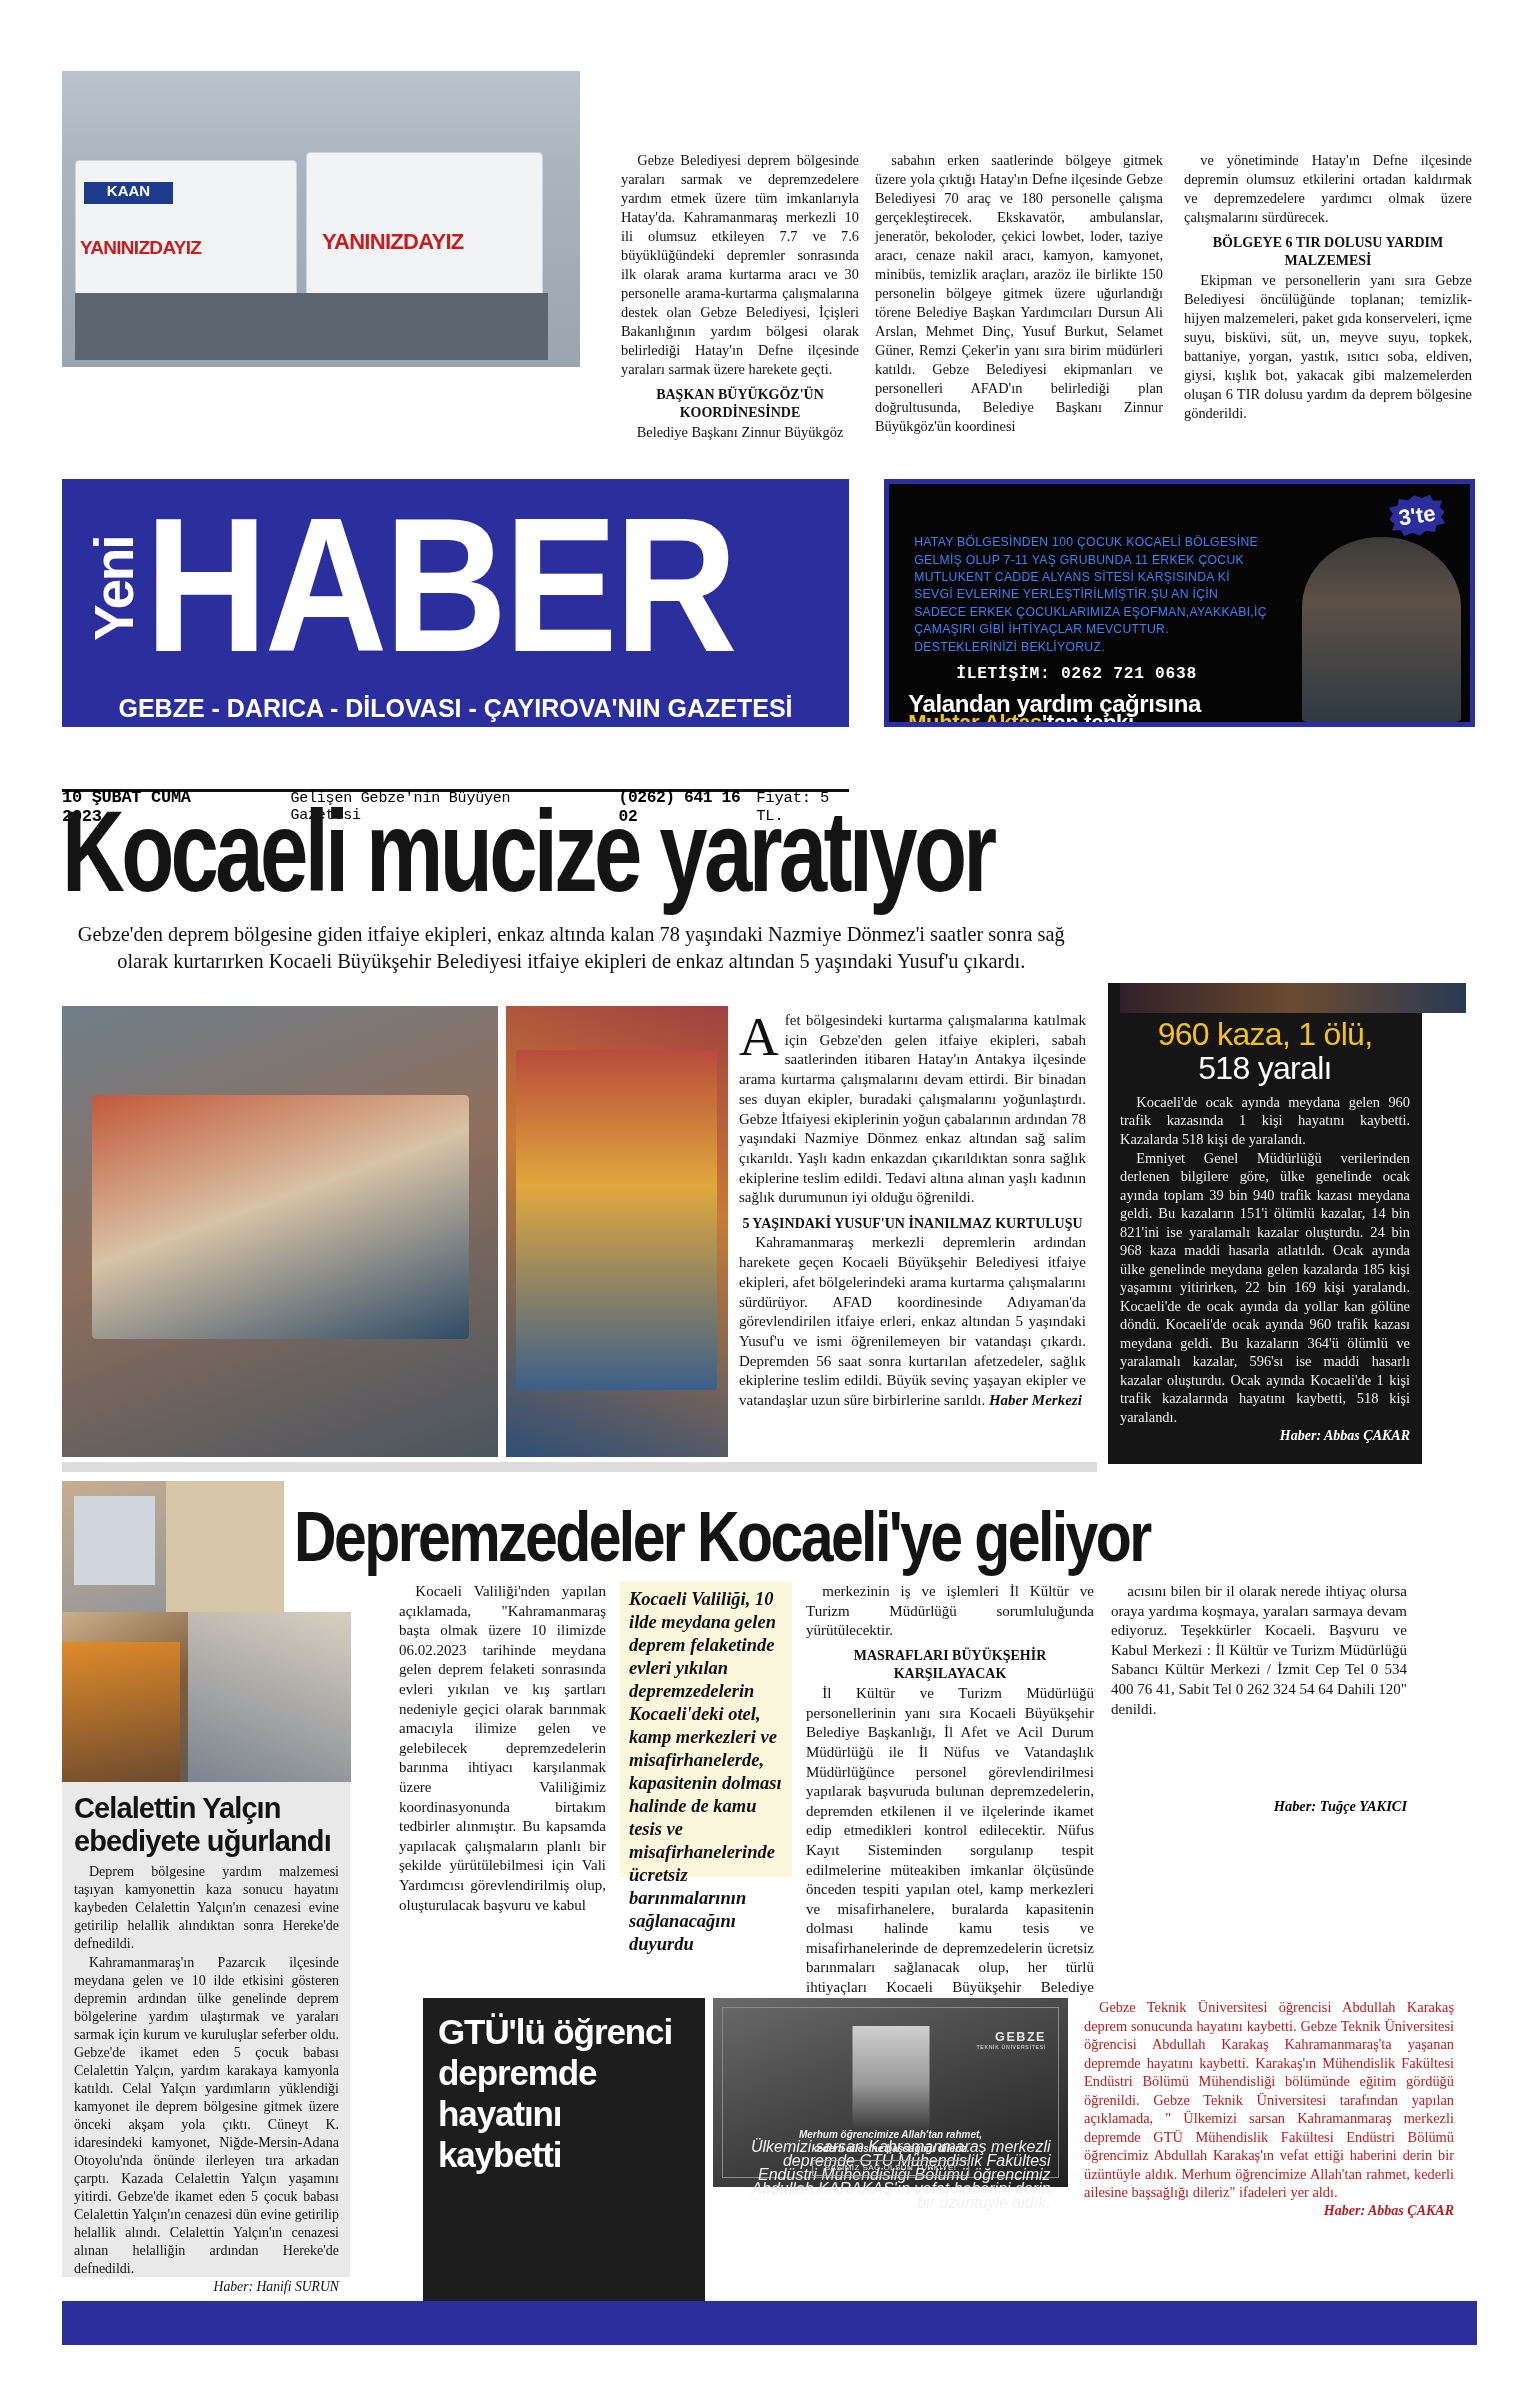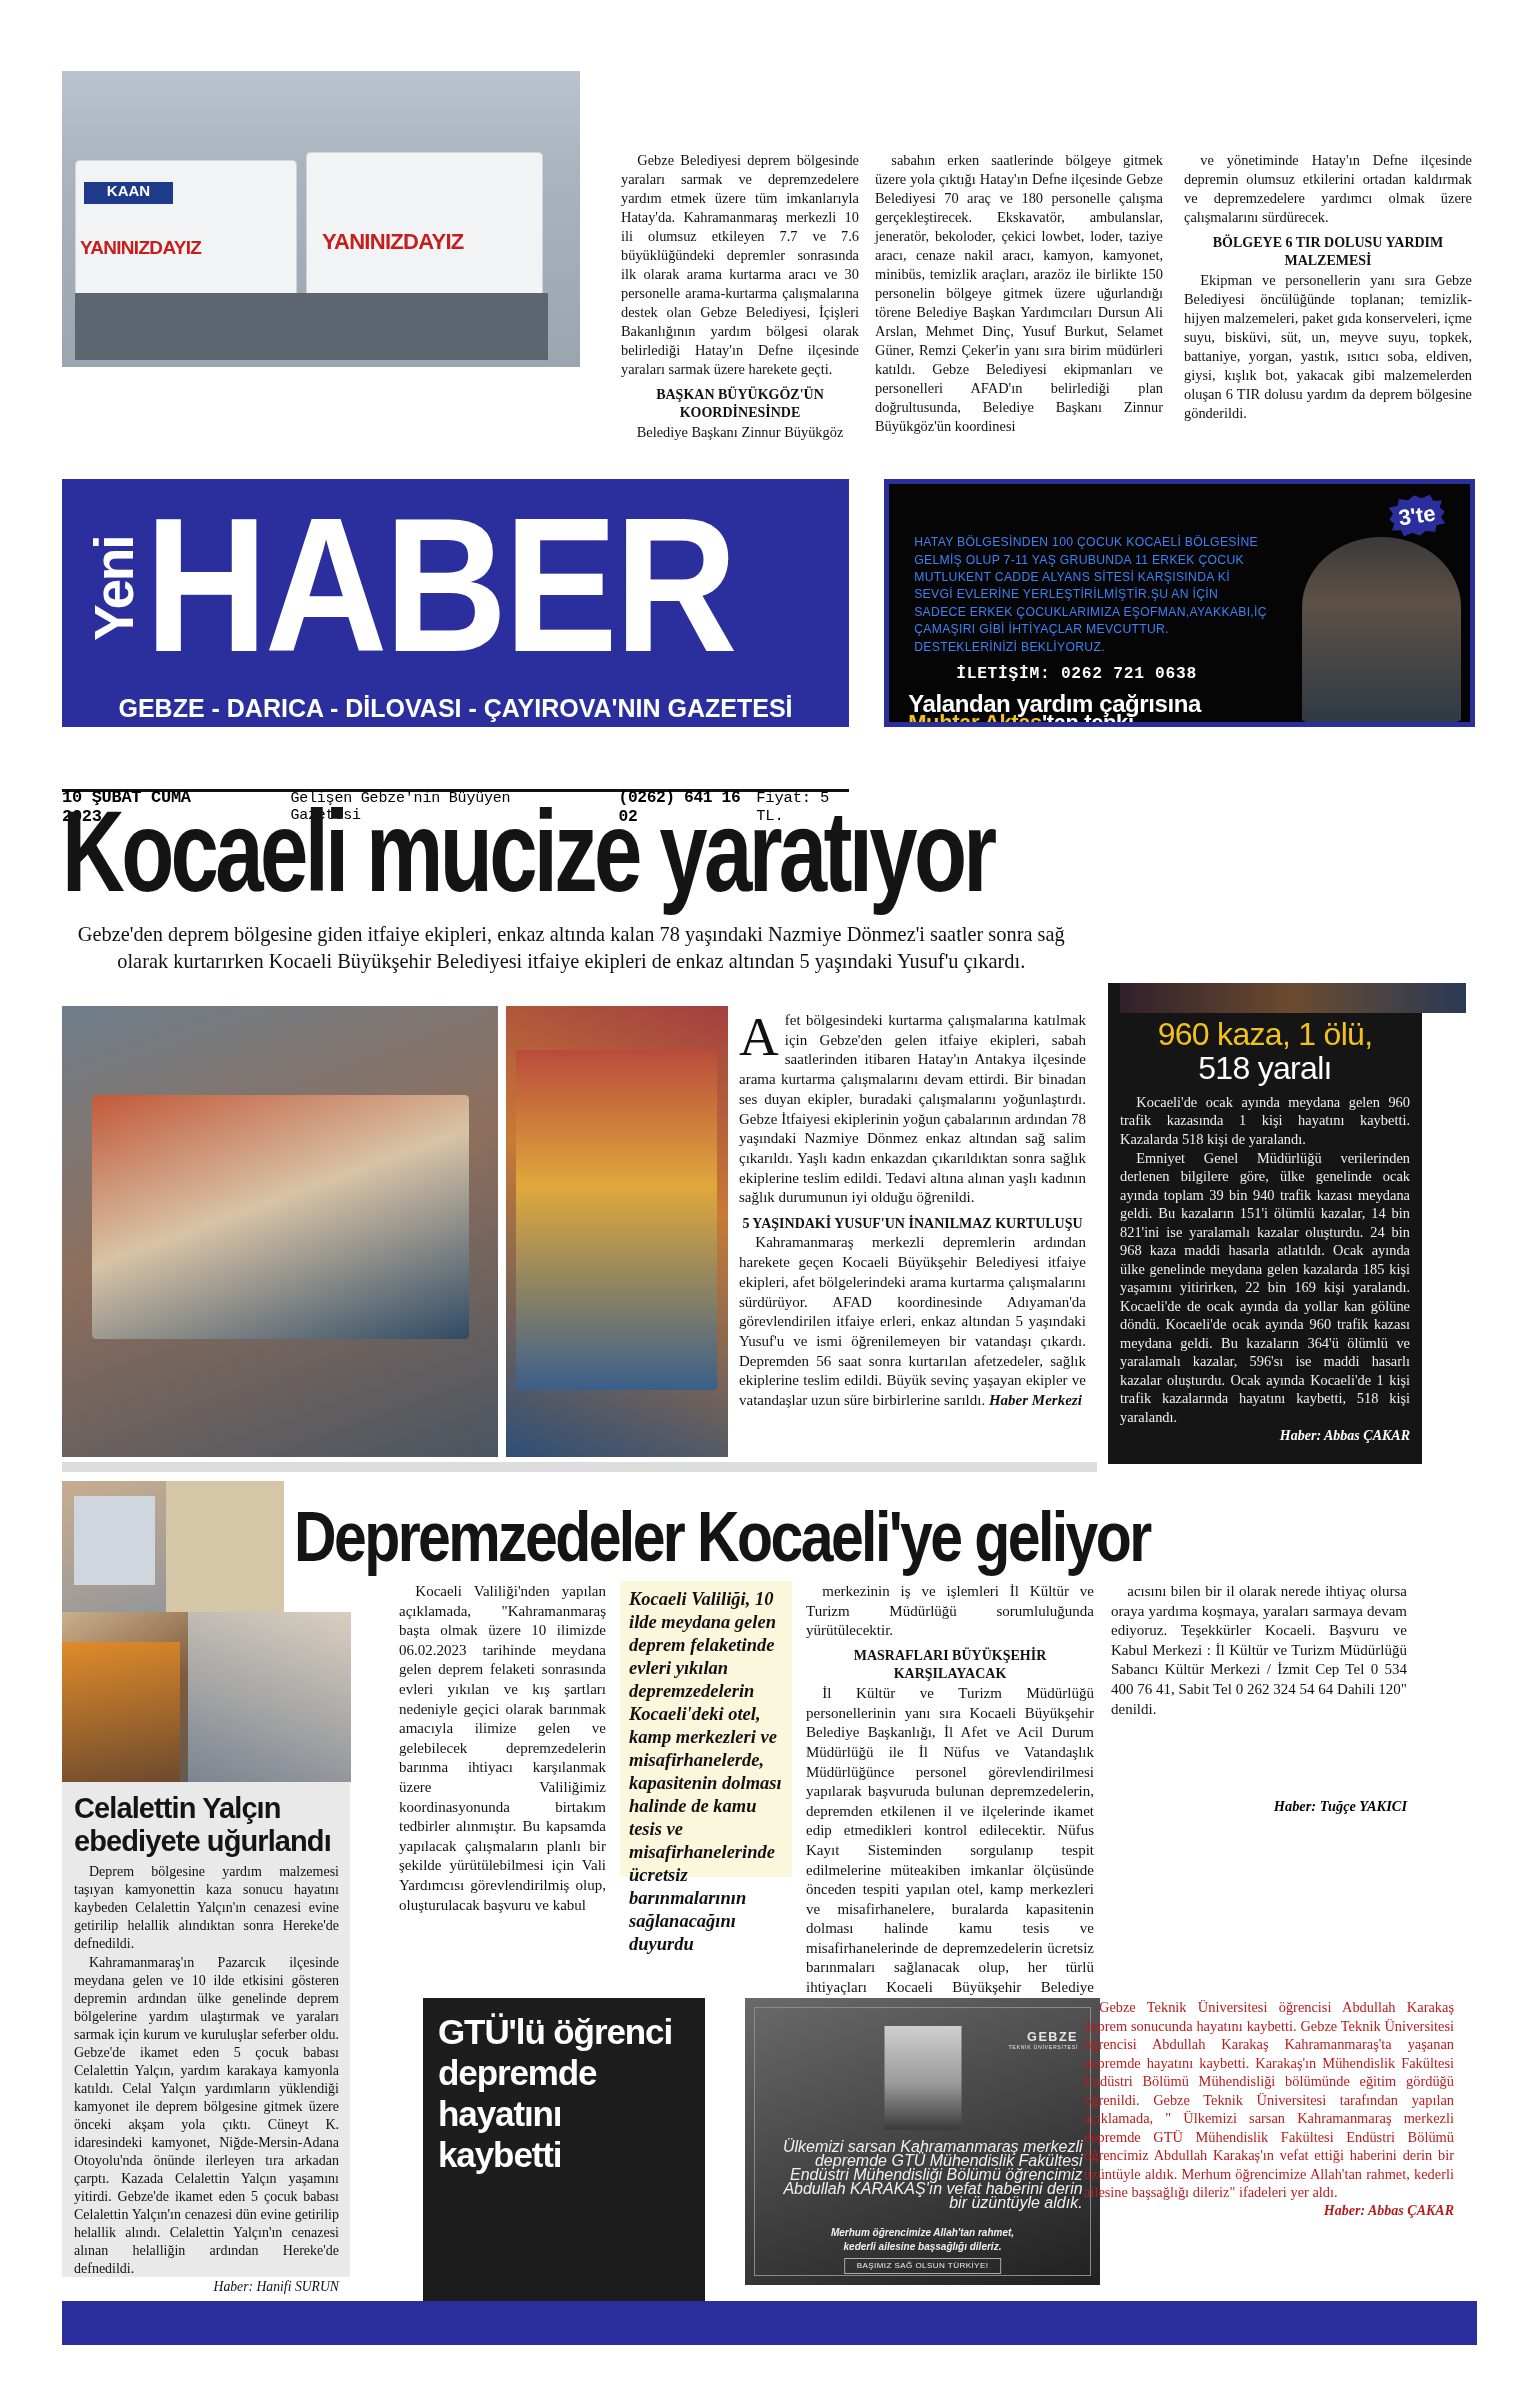--- a/index.html
+++ b/index.html
@@ -238,24 +238,23 @@
   
   #gtu-black {
     left: 423px; top: 1998px; width: 282px; height: 318px;
     background: #1d1d1d; padding: 13.3px 15px;
   }
   #gtu-hl {
     color: #fff; font-family: "Liberation Sans", sans-serif; font-weight: bold;
     font-size: 35px; line-height: 41px; letter-spacing: -1.1px;
   }
   #gtu-img {
-    left: 713px; top: 1998px; width: 355px; height: 287px;
+    left: 713px; top: 1998px; width: 355px; height: 189px;
     background: linear-gradient(160deg,#6a6a6a 0%, #3c3c3c 60%, #202020 100%);
     padding: 9px;
-    margin-left: 32px;
   }
   #gtu-img-inner { position: relative; width: 100%; height: 100%; border: 0.7px solid #8a8a8a; }
   #gtu-portrait {
     position: absolute; left: 50%; top: 18px; transform: translateX(-50%);
     width: 77px; height: 104px;
     background: linear-gradient(180deg,#cfcfcf 0%,#9a9a9a 55%,#3b3b3b 100%);
   }
   #gtu-brand {
     position: absolute; right: 12px; top: 22px; color: #e8e8e8;
     font-family: "Liberation Sans", sans-serif; font-weight: bold;

